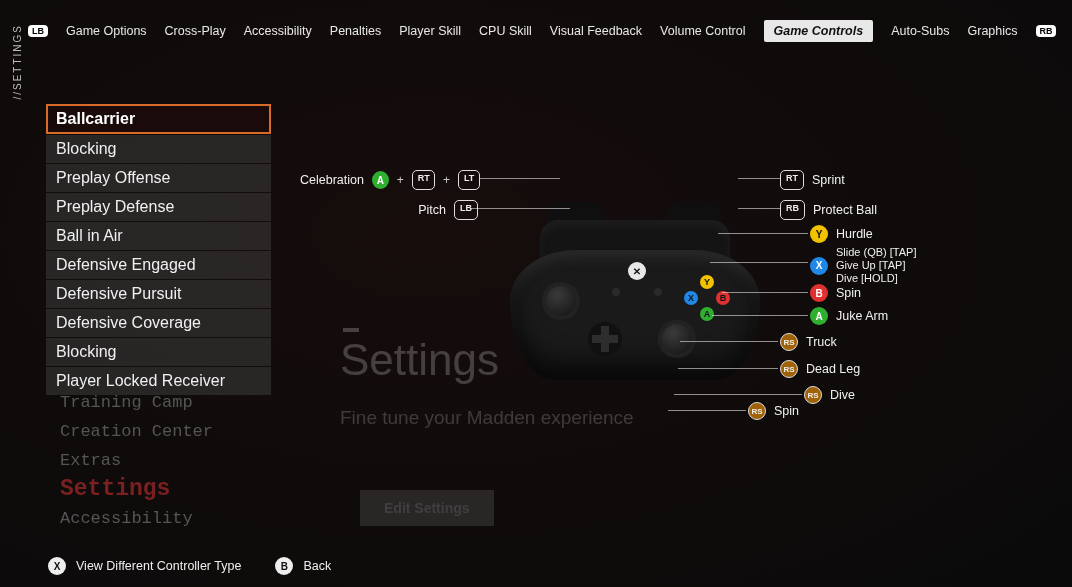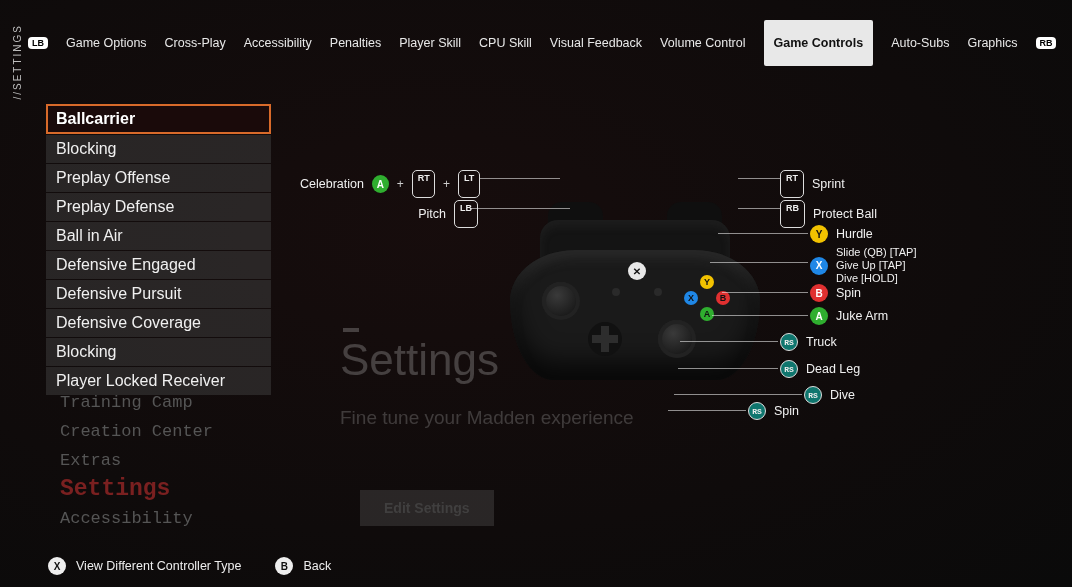--- a/index.html
+++ b/index.html
@@ -50,23 +50,24 @@
     font-weight: 700;
     border-radius: 4px;
     padding: 1px 4px;
     min-width: 20px;
     text-align: center;
   }
   .tab { cursor: pointer; white-space: nowrap; }
   .tab.active {
     background: #e8e8e8;
     color: #111;
-    padding: 16px 10px;
+    padding: 4px 10px;
     border-radius: 2px;
     font-weight: 600;
+    font-style: italic;
   }
   
   .catlist {
     position: absolute;
     left: 46px;
     top: 104px;
     width: 225px;
     z-index: 5;
   }
   .catitem {
@@ -217,32 +218,32 @@
   .btn-pill {
     border: 1.5px solid #ddd;
     border-radius: 5px;
     padding: 0 5px;
     font-size: 9px;
     font-weight: 700;
     color: #eee;
     min-width: 22px;
     text-align: center;
     line-height: 14px;
-    height: 28px;
+    height: 20px;
   }
   .btn-circ {
     width: 18px; height: 18px; border-radius: 50%;
     font-size: 10px; font-weight: 800;
     display: inline-flex; align-items: center; justify-content: center;
   }
   .c-y { background:#f2c200; color:#111; }
   .c-x { background:#1f87e6; color:#fff; }
   .c-b { background:#e03030; color:#fff; }
   .c-a { background:#2fae2f; color:#fff; }
-  .c-rs { background:#0f766e; border:1.5px solid #ddd; color:#eee; font-size:8px;font-family:Liberation Mono, monospace; }
+  .c-rs { background:#a16207; border:1.5px solid #ddd; color:#eee; font-size:8px; }
   .c-white { background:#eee; color:#111; }
   .plus { color:#ccc; font-size:12px; }
   .multi-text { font-size: 11px; line-height: 13px; }
 
   
   .line {
     position: absolute;
     background: rgba(230,230,230,0.6);
     z-index: 3;
   }

